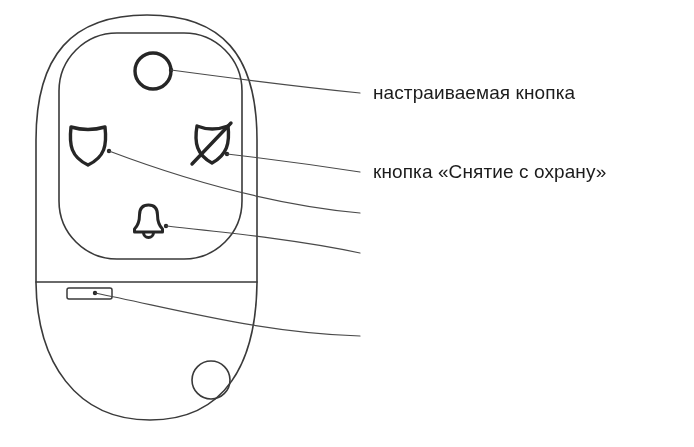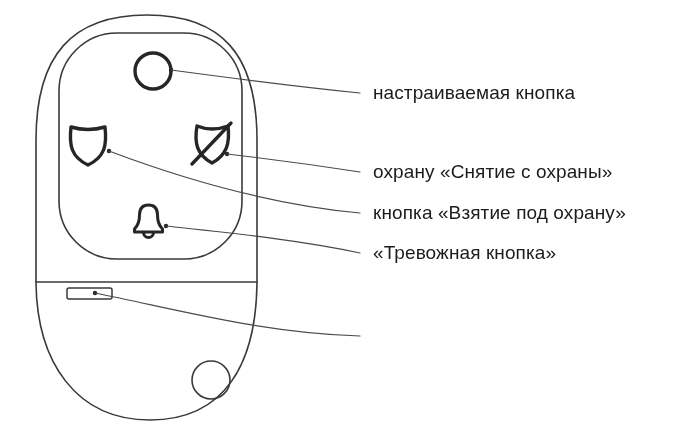--- a/index.html
+++ b/index.html
@@ -78,20 +78,18 @@
       <path d="M 171,70 Q 282,85 360,93"></path>
       <path d="M 227,154 Q 295,162 360,172"></path>
       <path d="M 109,151 Q 244,202 360,213"></path>
       <path d="M 166,226 C 230,233 300,240 360,253"></path>
       <path d="M 95,293 C 180,310 262,333 360,336"></path>
     </g>
   </svg>
 
   <div class="callout-label lbl-1">настраиваемая кнопка</div>
 
-  <div class="callout-label lbl-2">охрану «Снятие с охраны»</div>
+  <div class="callout-label lbl-2">кнопка «Снятие с охрану»</div>
 
-  <div class="callout-label lbl-3">кнопка «Взятие под охрану»</div>
 
-  <div class="callout-label lbl-4">«Тревожная кнопка»</div>
 
 
 </div>
 
 </body></html>

